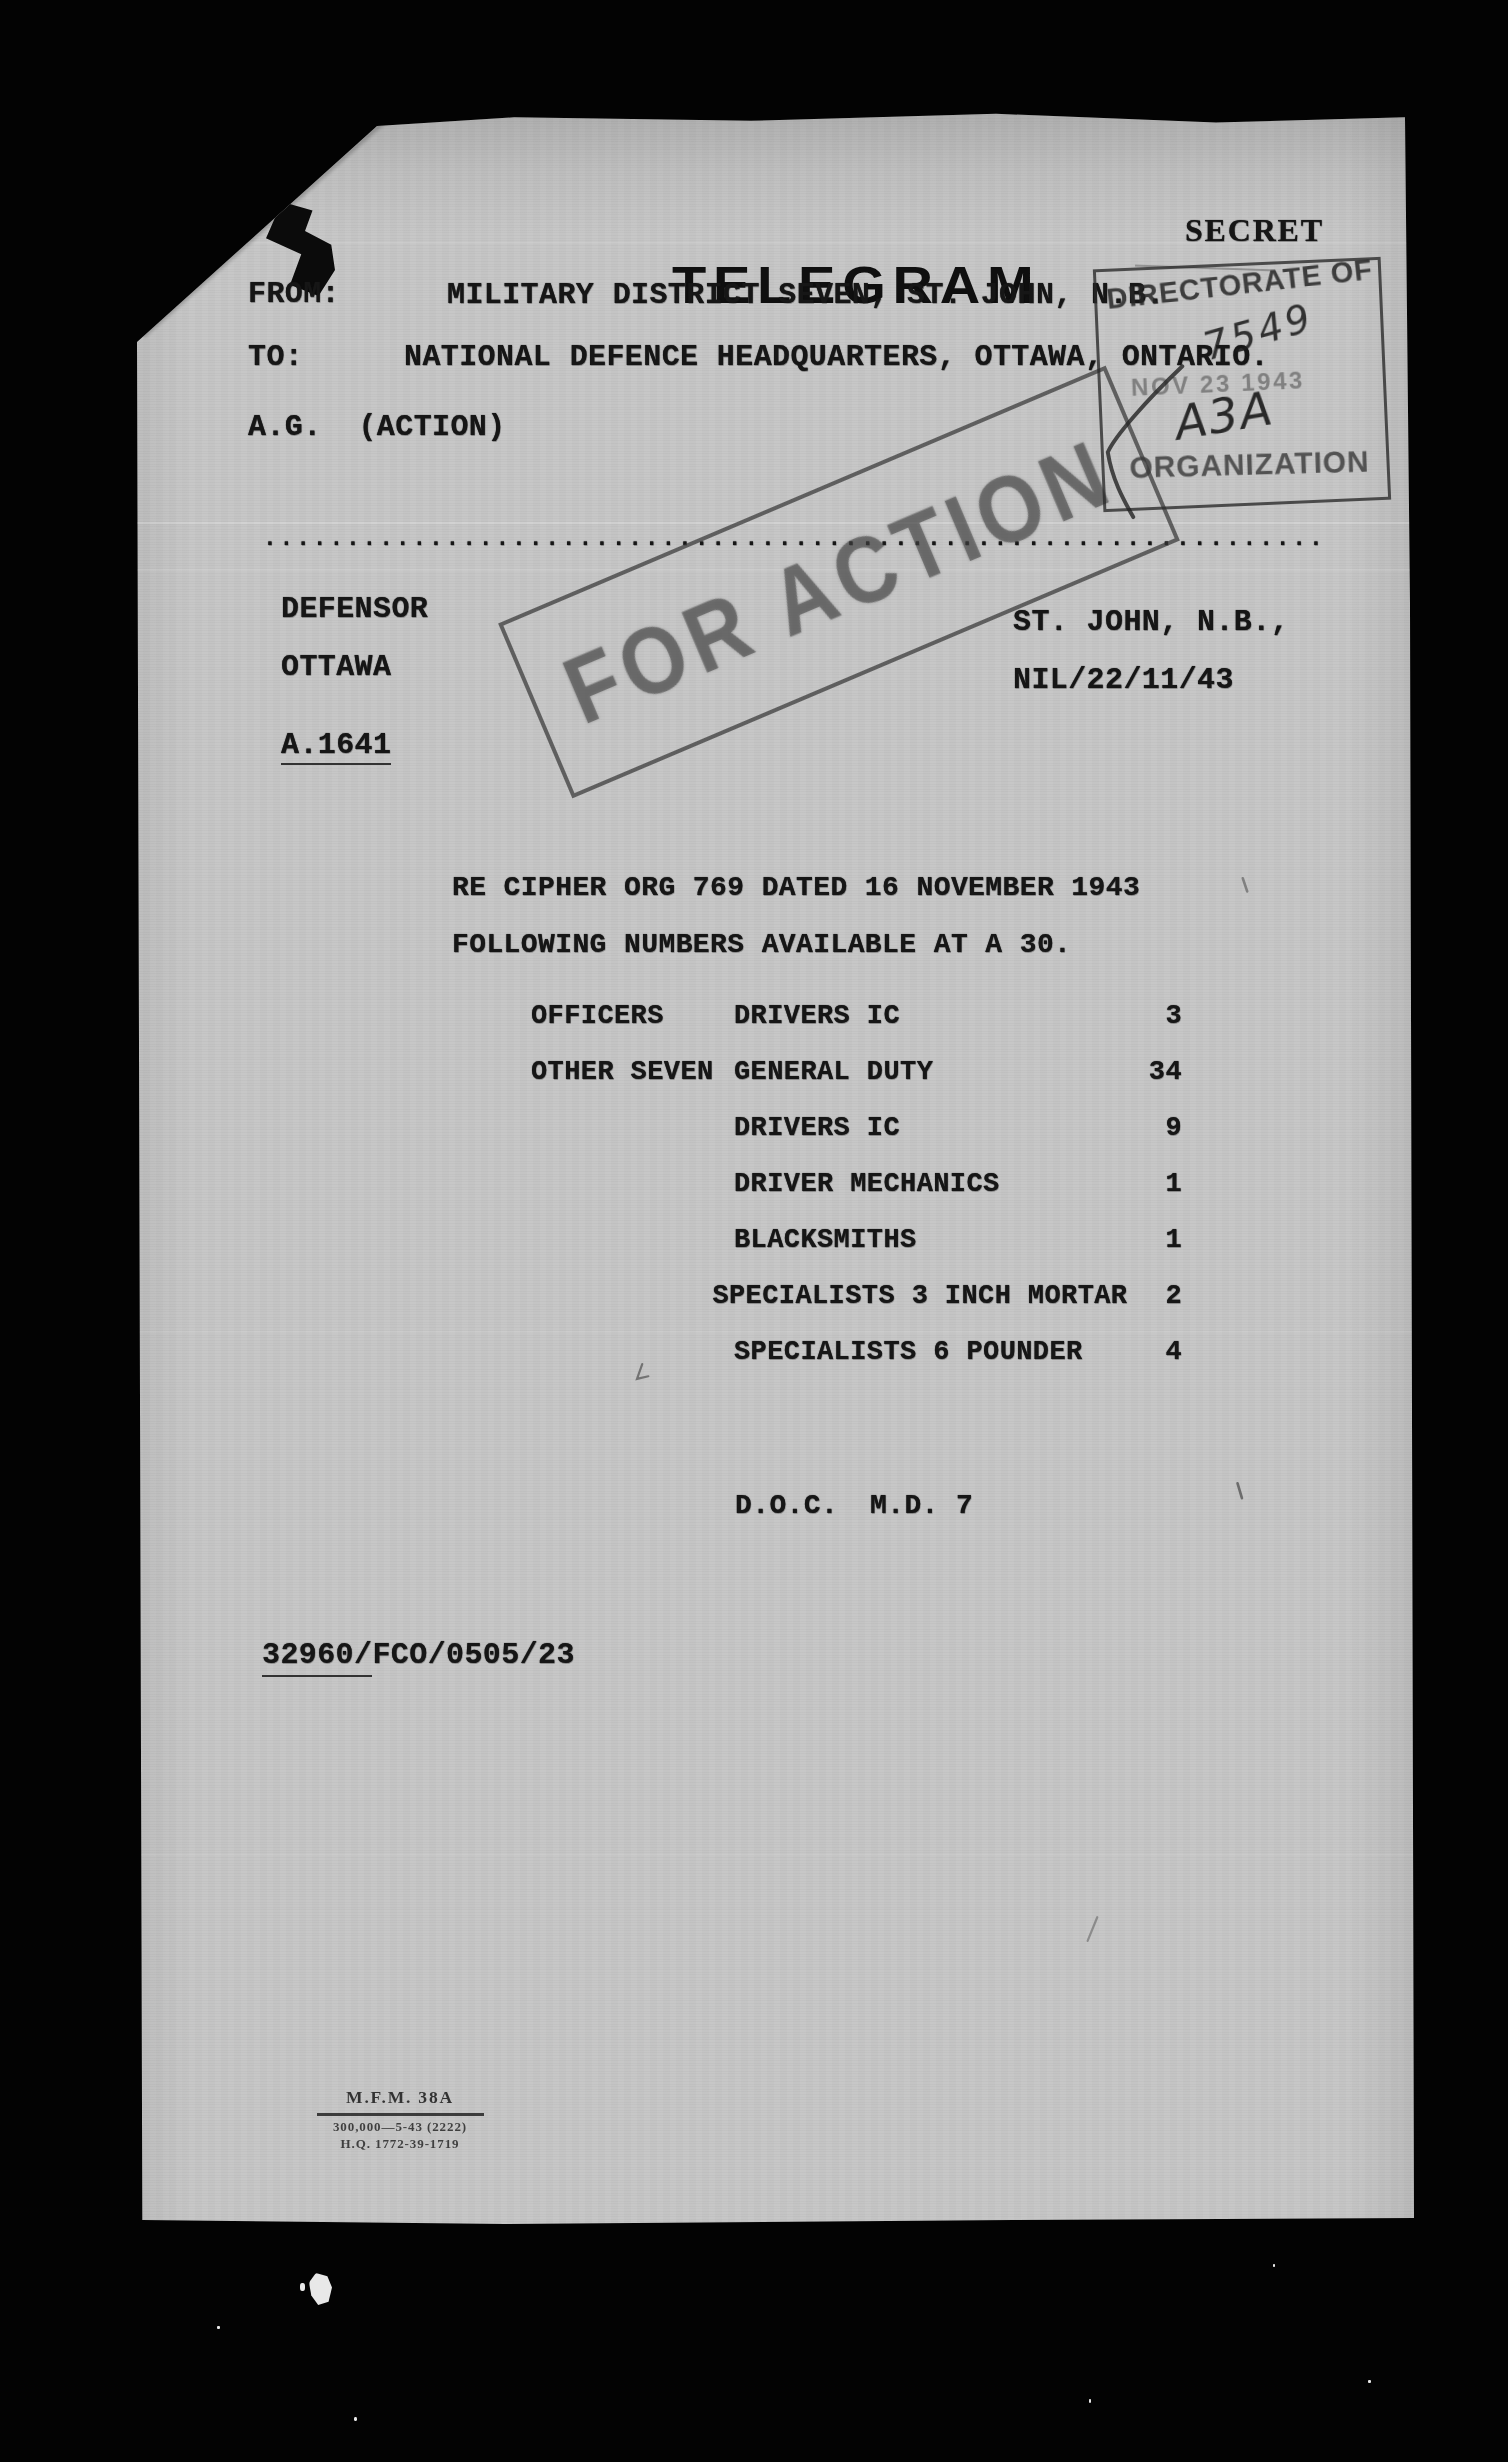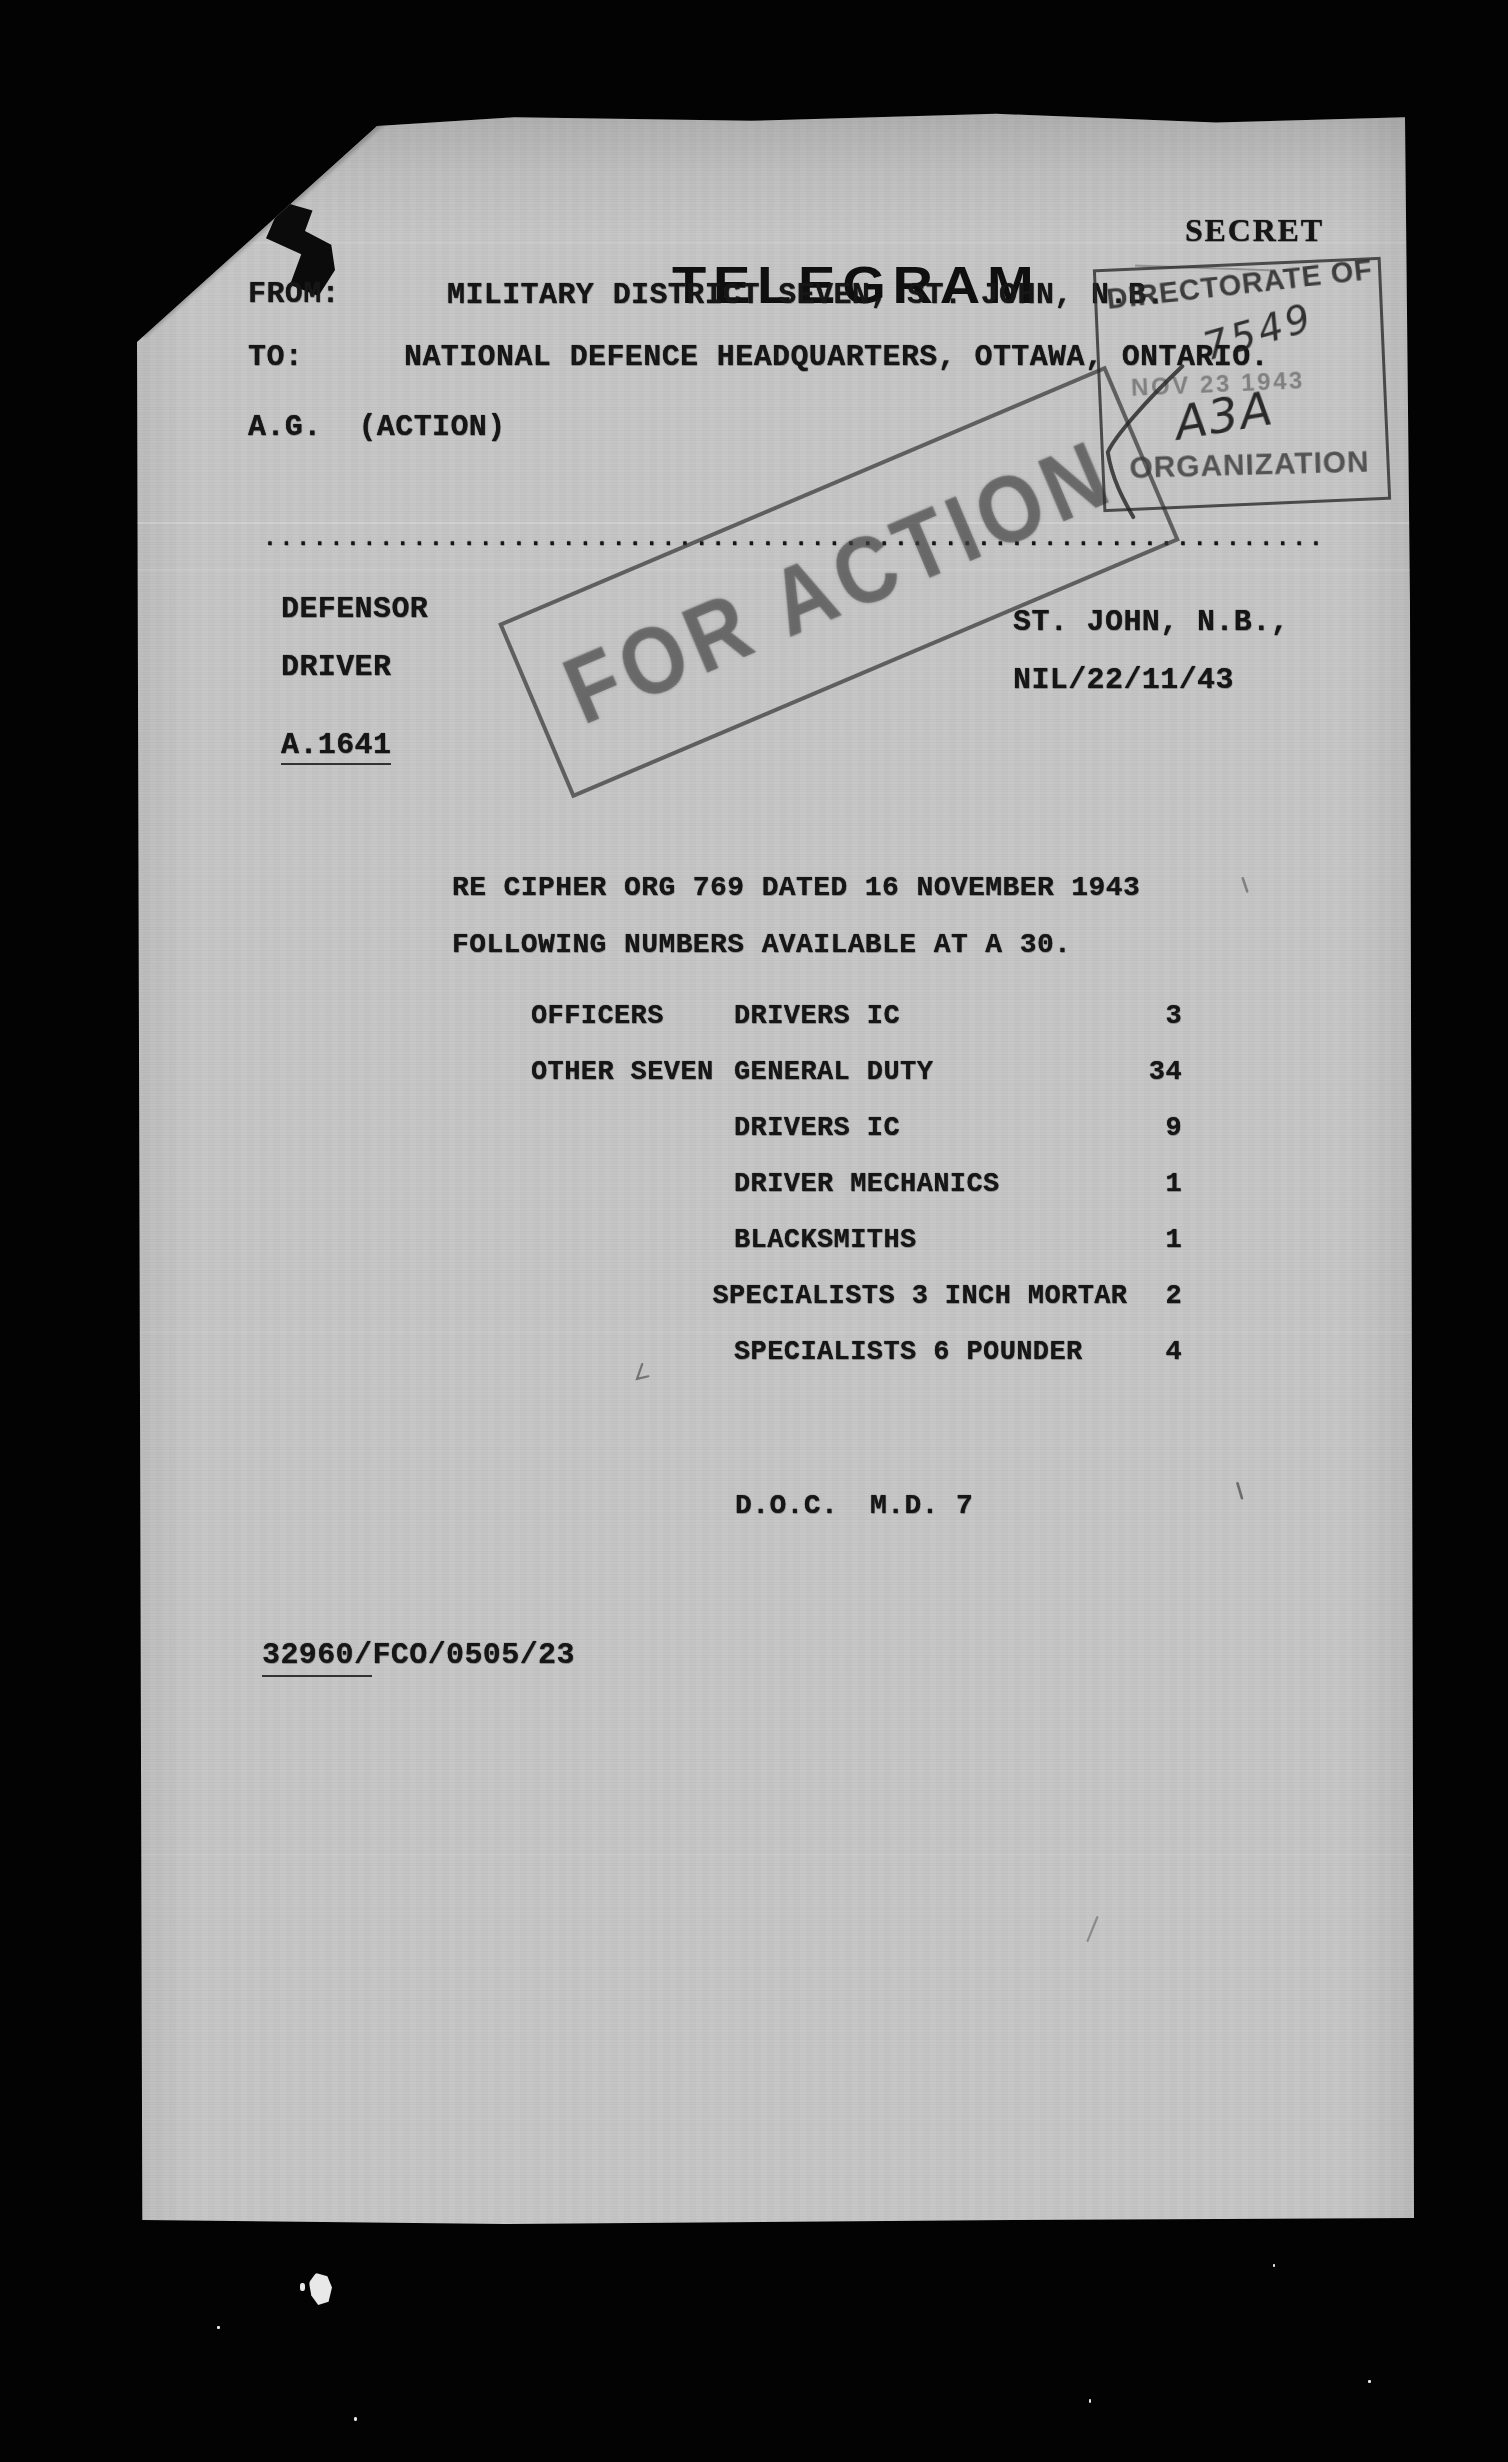--- a/index.html
+++ b/index.html
@@ -95,21 +95,21 @@
 
     <div class="tw" style="left:111px;top:167px">FROM:</div>
     <div class="tw" style="left:310px;top:168px">MILITARY DISTRICT SEVEN, ST. JOHN, N.B.</div>
     <div class="tw" style="left:111px;top:230px">TO:</div>
     <div class="tw" style="left:267px;top:230px">NATIONAL DEFENCE HEADQUARTERS, OTTAWA, ONTARIO.</div>
     <div class="tw" style="left:111px;top:300px">A.G.  (ACTION)</div>
 
     <div class="tw" style="left:126px;top:416px;font-size:23px;letter-spacing:2.8px">................................................................</div>
 
     <div class="tw" style="left:144px;top:482px">DEFENSOR</div>
-    <div class="tw" style="left:144px;top:540px">DRIVER</div>
+    <div class="tw" style="left:144px;top:540px">OTTAWA</div>
     <div class="tw" style="left:876px;top:495px">ST. JOHN, N.B.,</div>
     <div class="tw" style="left:876px;top:553px">NIL/22/11/43</div>
     <div class="tw underlined" style="left:144px;top:618px">A.1641</div>
 
     <div class="tw tw-sm" style="left:315px;top:734px;font-size:28px">RE CIPHER ORG 769 DATED 16 NOVEMBER 1943</div>
     <div class="tw tw-sm" style="left:315px;top:791px;font-size:28px">FOLLOWING NUMBERS AVAILABLE AT A 30.</div>
 
     <div id="avail-table">
       <div class="trow tw tw-sm" style="position:static">
         <span class="c-group">OFFICERS</span>
@@ -146,20 +146,26 @@
         <span class="c-trade">SPECIALISTS 6 POUNDER</span>
         <span class="c-count">4</span>
       </div>
     </div>
 
     <div class="tw" style="left:598px;top:1380px;font-size:28px">D.O.C.</div>
     <div class="tw" style="left:733px;top:1380px;font-size:28px">M.D. 7</div>
 
     <div class="tw" style="left:125px;top:1528px"><span class="underlined">32960/</span><span>FCO/0505/23</span></div>
 
+    <div id="form-footer">
+      <div class="f1">M.F.M. 38A</div>
+      <div class="rule"></div>
+      <div class="f2">300,000—5-43 (2222)</div>
+      <div class="f3">H.Q. 1772-39-1719</div>
+    </div>
 
     <div id="for-action-stamp">
       <span id="for-action-text" class="stamp-ink">FOR ACTION</span>
     </div>
 
     <div id="directorate-stamp">
       <div id="dir-top" class="stamp-ink">DIRECTORATE OF</div>
       <div id="dir-serial">7549</div>
       <div id="dir-date" class="stamp-ink">NOV 23 1943</div>
       <div id="dir-code">A3A</div>

